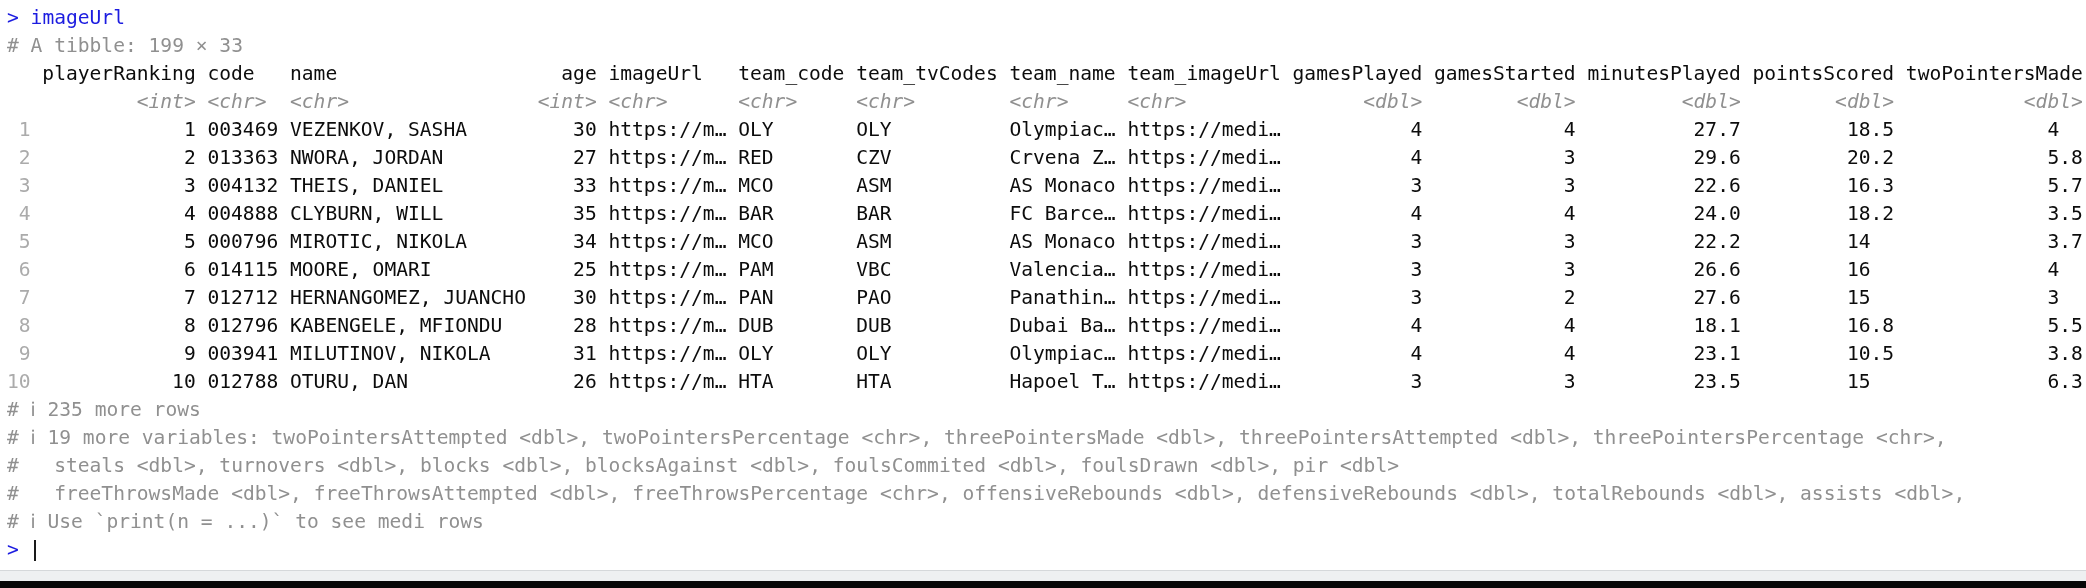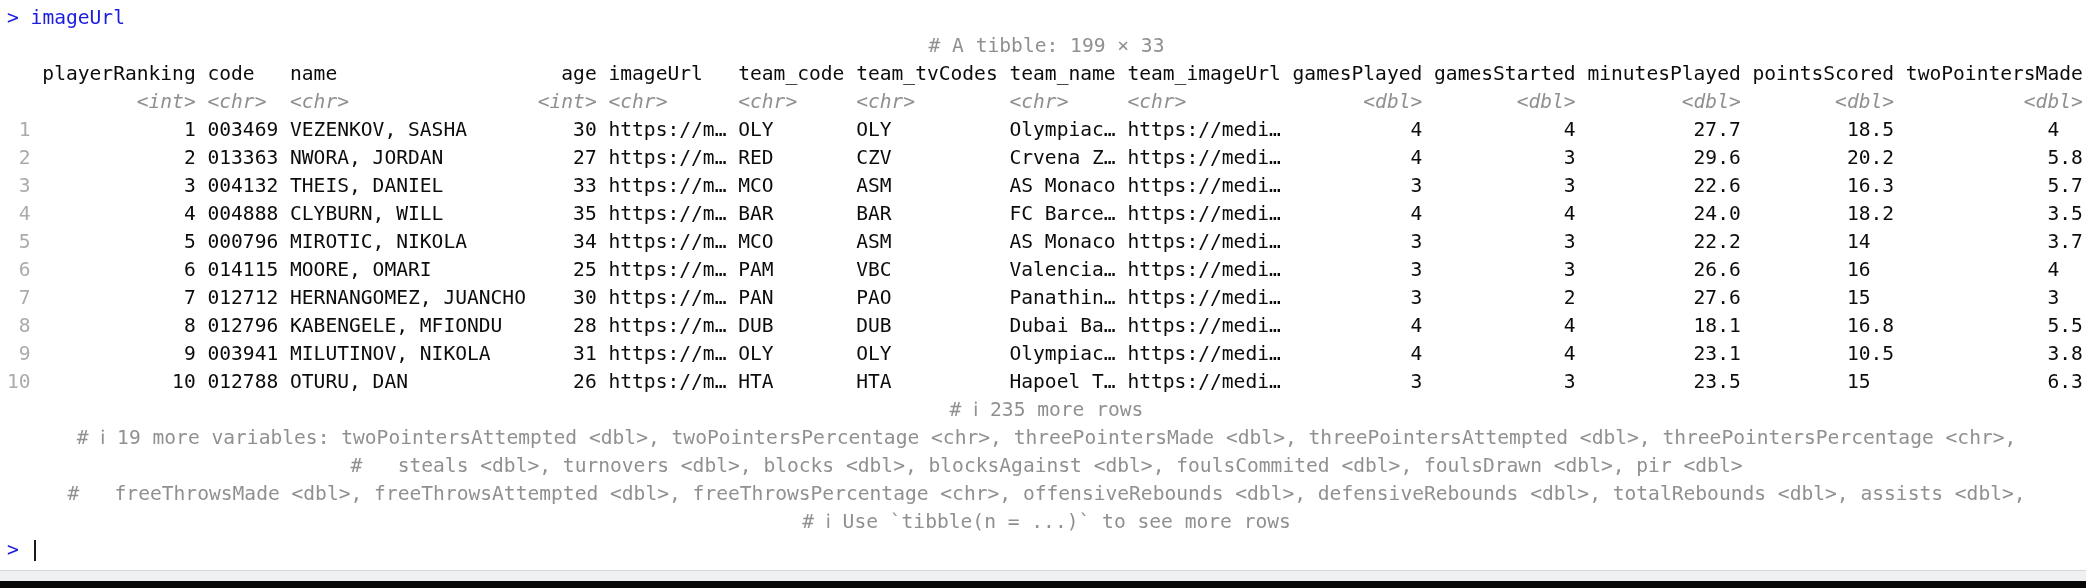--- a/index.html
+++ b/index.html
@@ -17,21 +17,21 @@
   }
   .line{
     height:28px; line-height:28px;
     white-space:pre;
     display:flex;
     align-items:baseline;
     color:#0c0c0c;
   }
   .line > span{ white-space:pre; }
   .blue{ color:#1c1ce0; }
-  .muted{ color:#909090;justify-content:center; }
+  .muted{ color:#909090; }
   .cell{ display:inline-block; white-space:pre; overflow:hidden; flex:0 0 auto; }
   .cell + .cell{ margin-left:1ch; }
   .gutter{ text-align:right; color:#ababab; }
   .thead .cell{ color:#0c0c0c; }
   .ttype .cell{ color:#909090; font-style:italic; }
   .tdata .cell{ color:#0c0c0c; }
   .tdata .gutter, .thead .gutter, .ttype .gutter{ color:#ababab; font-style:normal; }
   .cursor{
     display:inline-block; width:2px; height:21px;
     background:#1a1a1a; align-self:center; margin-left:3px;
@@ -79,21 +79,21 @@
   <div class="line muted">
     <span># ℹ 19 more variables: twoPointersAttempted &lt;dbl&gt;, twoPointersPercentage &lt;chr&gt;, threePointersMade &lt;dbl&gt;, threePointersAttempted &lt;dbl&gt;, threePointersPercentage &lt;chr&gt;,</span>
   </div>
   <div class="line muted">
     <span>#   steals &lt;dbl&gt;, turnovers &lt;dbl&gt;, blocks &lt;dbl&gt;, blocksAgainst &lt;dbl&gt;, foulsCommited &lt;dbl&gt;, foulsDrawn &lt;dbl&gt;, pir &lt;dbl&gt;</span>
   </div>
   <div class="line muted">
     <span>#   freeThrowsMade &lt;dbl&gt;, freeThrowsAttempted &lt;dbl&gt;, freeThrowsPercentage &lt;chr&gt;, offensiveRebounds &lt;dbl&gt;, defensiveRebounds &lt;dbl&gt;, totalRebounds &lt;dbl&gt;, assists &lt;dbl&gt;,</span>
   </div>
   <div class="line muted">
-    <span># ℹ Use `tibble(n = ...)` to see more rows</span>
+    <span># ℹ Use `print(n = ...)` to see medi rows</span>
   </div>
 
   <div class="line">
     <span class="blue">&gt; </span><span class="cursor"></span>
   </div>
 
 </div>
 
 <div class="window-bottom"></div>
 <div class="taskbar"></div>

